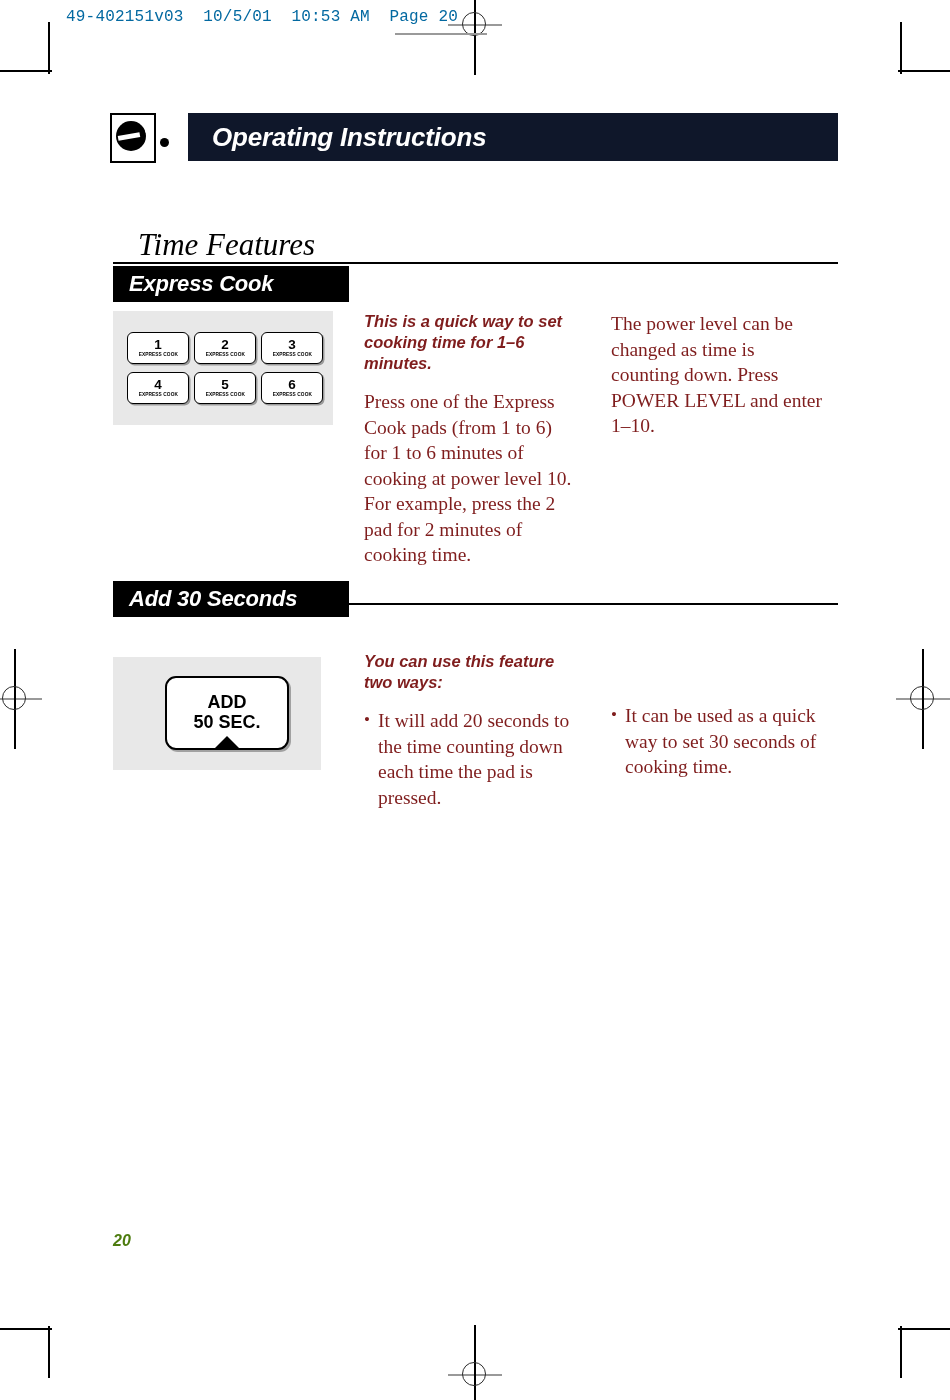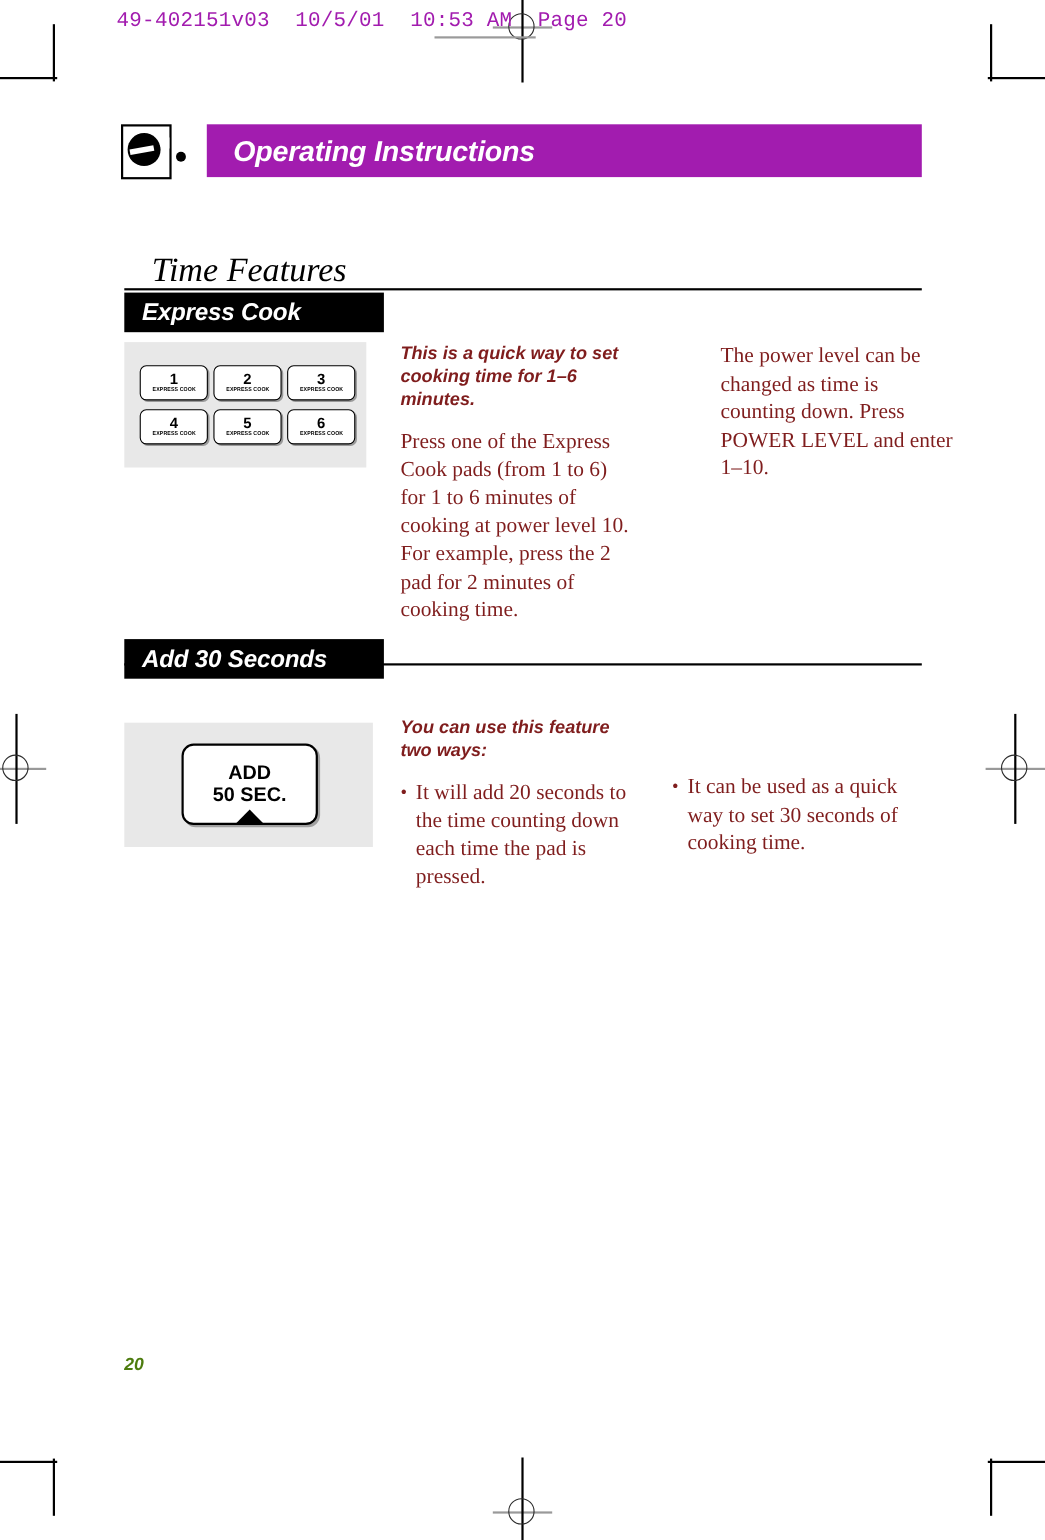--- a/index.html
+++ b/index.html
@@ -51,25 +51,24 @@
     background: #999;
   }
   .reg.long-v .vline { height: 100px; top: -23px; }
 
   
   .file-strip {
     position: absolute;
     left: 66px;
     top: 8px;
     font-family: "Liberation Mono", monospace;
-    font-size: 19px;
+    font-size: 16px;
     letter-spacing: 0.2px;
-    color: #a21caf;
+    color: #0369a1;
     white-space: pre;
-    margin-left: 40px;
   }
   .file-strip-rule {
     position: absolute;
     left: 395px;
     top: 33px;
     width: 92px;
     height: 1.5px;
     background: #9a9a9a;
   }
 
@@ -121,21 +120,21 @@
     border-radius: 50%;
     background: #000;
   }
 
   .header-bar {
     position: absolute;
     left: 188px;
     top: 113px;
     width: 650px;
     height: 48px;
-    background: #a21caf;
+    background: #0f172a;
   }
   .header-bar-title {
     position: absolute;
     left: 24px;
     top: 9px;
     color: #ffffff;
     font-family: "Liberation Sans", sans-serif;
     font-weight: bold;
     font-style: italic;
     font-size: 26px;
@@ -231,21 +230,21 @@
     line-height: 7px;
     letter-spacing: 0.1px;
     color: #000;
     transform: scaleX(0.92);
     white-space: nowrap;
   }
 
   #add30-art {
     left: 113px;
     top: 657px;
-    width: 226px;
+    width: 208px;
     height: 113px;
   }
   .bigkey {
     position: absolute;
     left: 52px;
     top: 19px;
     width: 124px;
     height: 74px;
     background: #fff;
     border: 2.2px solid #000;
@@ -424,21 +423,21 @@
       </div>
 
     </div>
   </div>
 
   <div class="col" style="left:364px; top:311px; width:215px;">
     <p class="lead">This is a quick way to set cooking time for 1–6 minutes.</p>
     <p class="body">Press one of the Express Cook pads (from 1 to 6) for 1 to 6 minutes of cooking at power level 10. For example, press the 2 pad for 2 minutes of cooking time.</p>
   </div>
 
-  <div class="col" style="left:611px; top:311px; width:215px;margin-left:44px;">
+  <div class="col" style="left:611px; top:311px; width:215px;">
     <p class="body">The power level can be changed as time is counting down. Press POWER LEVEL and enter 1–10.</p>
   </div>
 
   <div class="sec-rule" style="top:603px;"></div>
   <div class="sec-label" style="top:581px;">
     <span>Add 30 Seconds</span>
   </div>
 
   <div class="art-panel" id="add30-art">
     <div class="bigkey">

